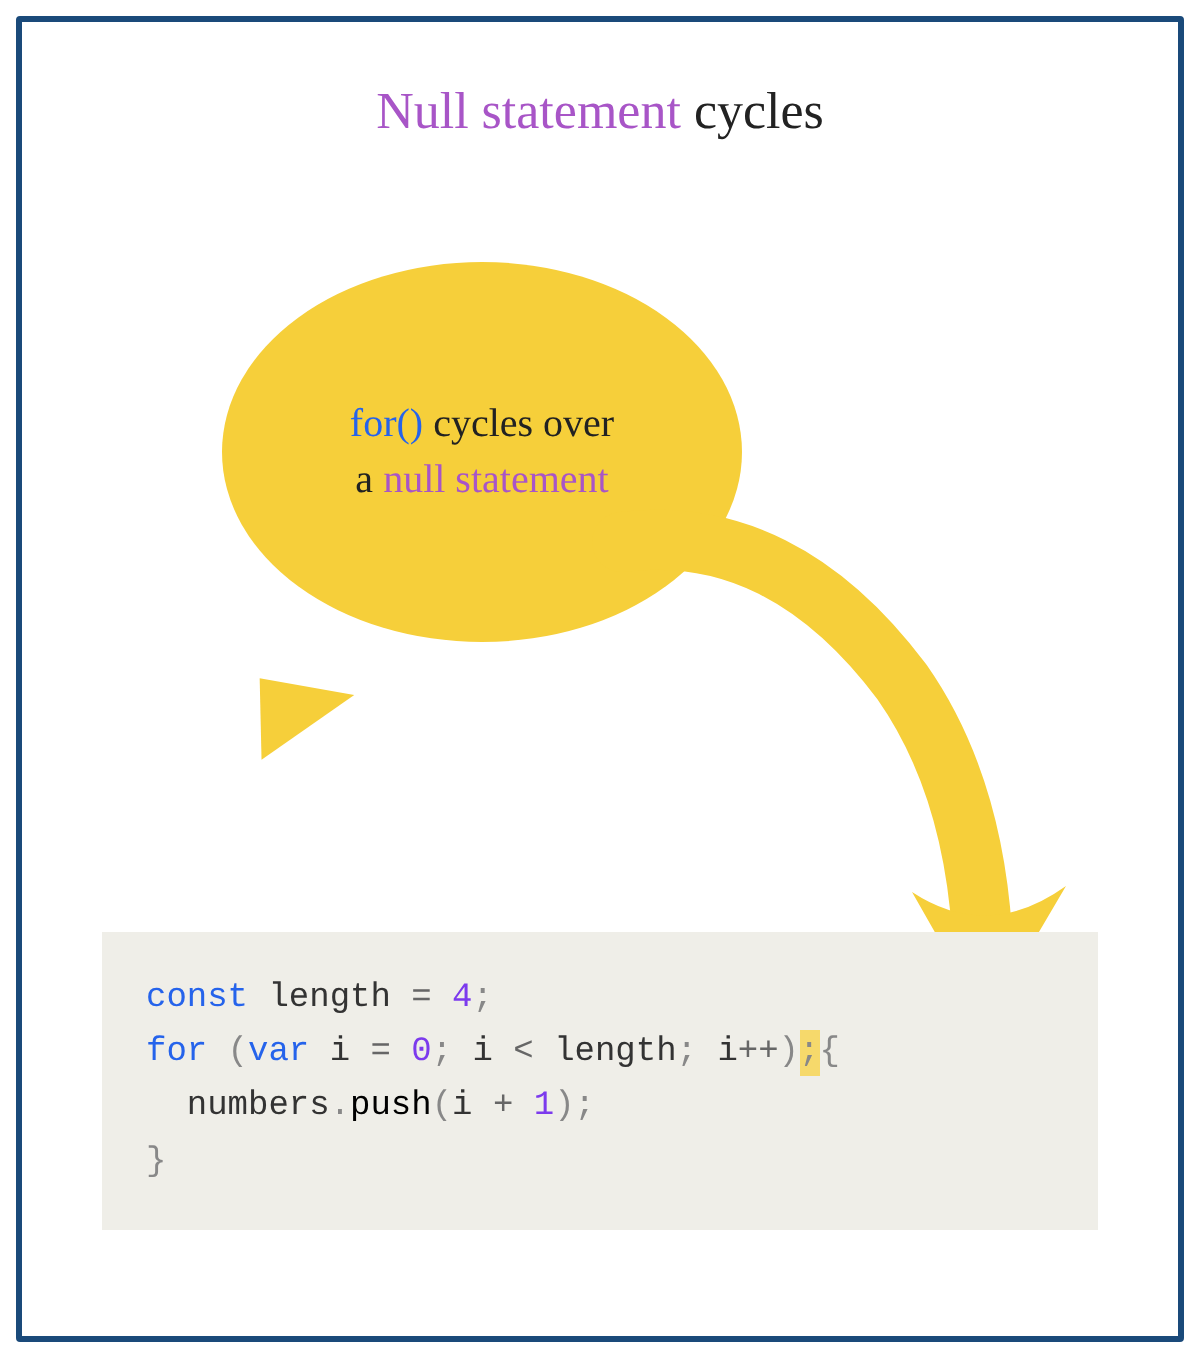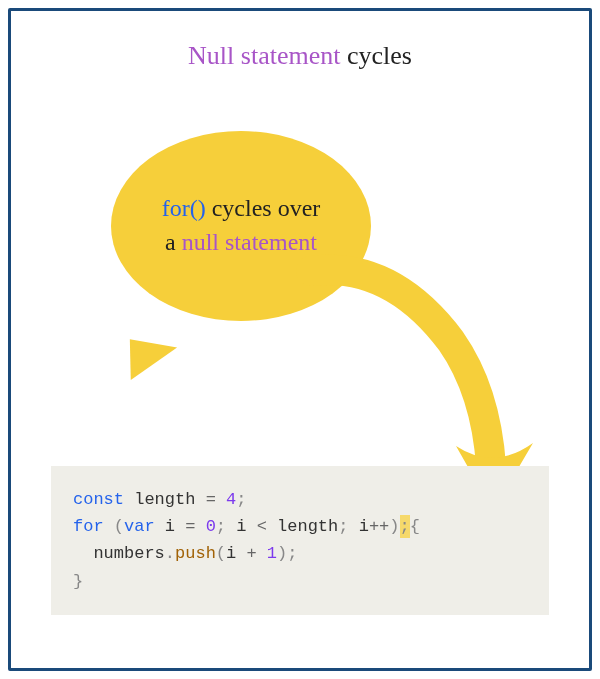--- a/index.html
+++ b/index.html
@@ -36,21 +36,21 @@
     height: 190px;
     background: #f6cf3a;
     border-radius: 50%;
     position: relative;
     display: flex;
     align-items: center;
     justify-content: center;
     text-align: center;
   }
   .bubble-text {
-    font-size: 24px;
+    font-size: 20px;
     line-height: 1.4;
     color: #222;
   }
   .bubble-text .kw-for { color: #2563eb; }
   .bubble-text .kw-null { color: #a855c7; }
   .bubble-tail {
     position: absolute;
     left: 15px;
     bottom: -22px;
     width: 0; height: 0;
@@ -76,21 +76,21 @@
     padding: 20px 22px;
     font-family: 'Consolas', 'Menlo', 'Courier New', monospace;
     font-size: 17px;
     line-height: 1.6;
     color: #333;
   }
   .codebox .kw { color: #2563eb; text-align: right; }
   .codebox .num { color: #7c3aed; }
   .codebox .op { color: #666; }
   .codebox .id { color: #333; margin-top: 29px; }
-  .codebox .fn { color: #a16207; text-align: right; }
+  .codebox .fn { color: #000000; text-align: right; }
   .codebox .punc { color: #888; }
   .codebox .hl {
     background: #f6d96b;
     padding: 2px 0;
   }
   .codebox .line { white-space: pre; }
 </style>
 </head>
 <body>
 

